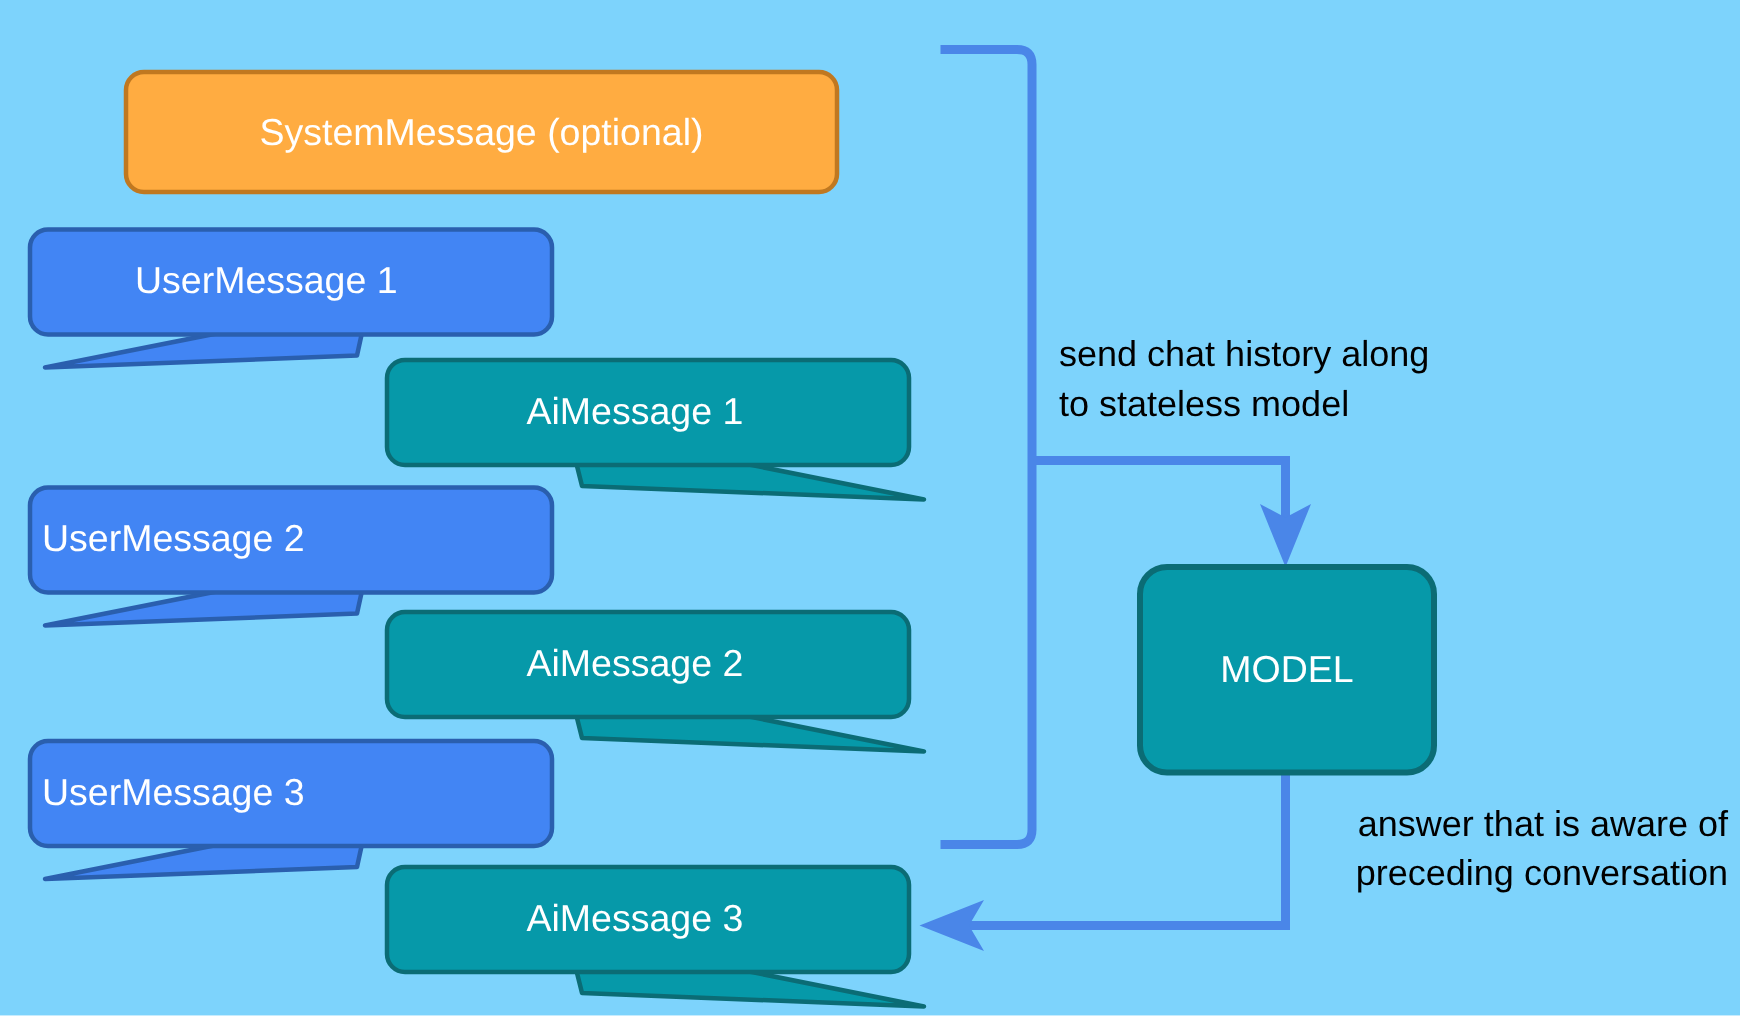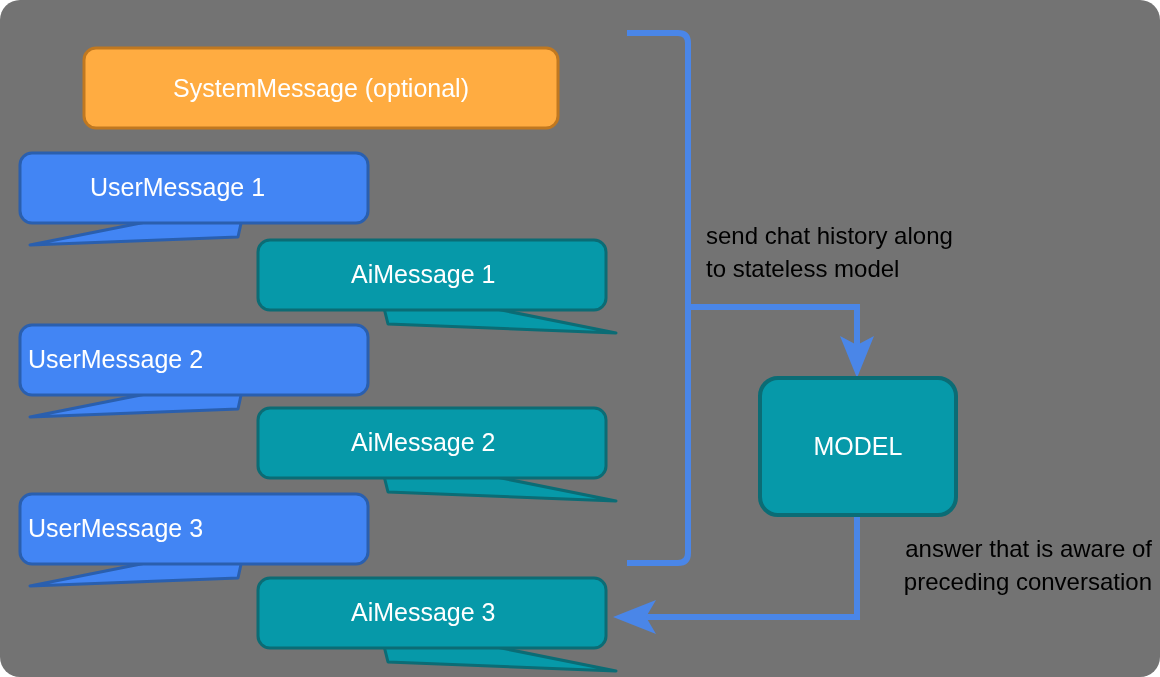--- a/index.html
+++ b/index.html
@@ -7,23 +7,22 @@
     padding: 0;
     background: #ffffff;
   }
   body {
     font-family: "Liberation Sans", sans-serif;
   }
   #canvas {
     position: relative;
     width: 1160px;
     height: 677px;
-    background: #737373;
+    background: #7dd3fc;
     overflow: hidden;
-    border-radius: 20px;
   }
   #diagram-svg {
     position: absolute;
     left: 0;
     top: 0;
     width: 1160px;
     height: 677px;
   }
   .bubble-label {
     font-size: 25px;

